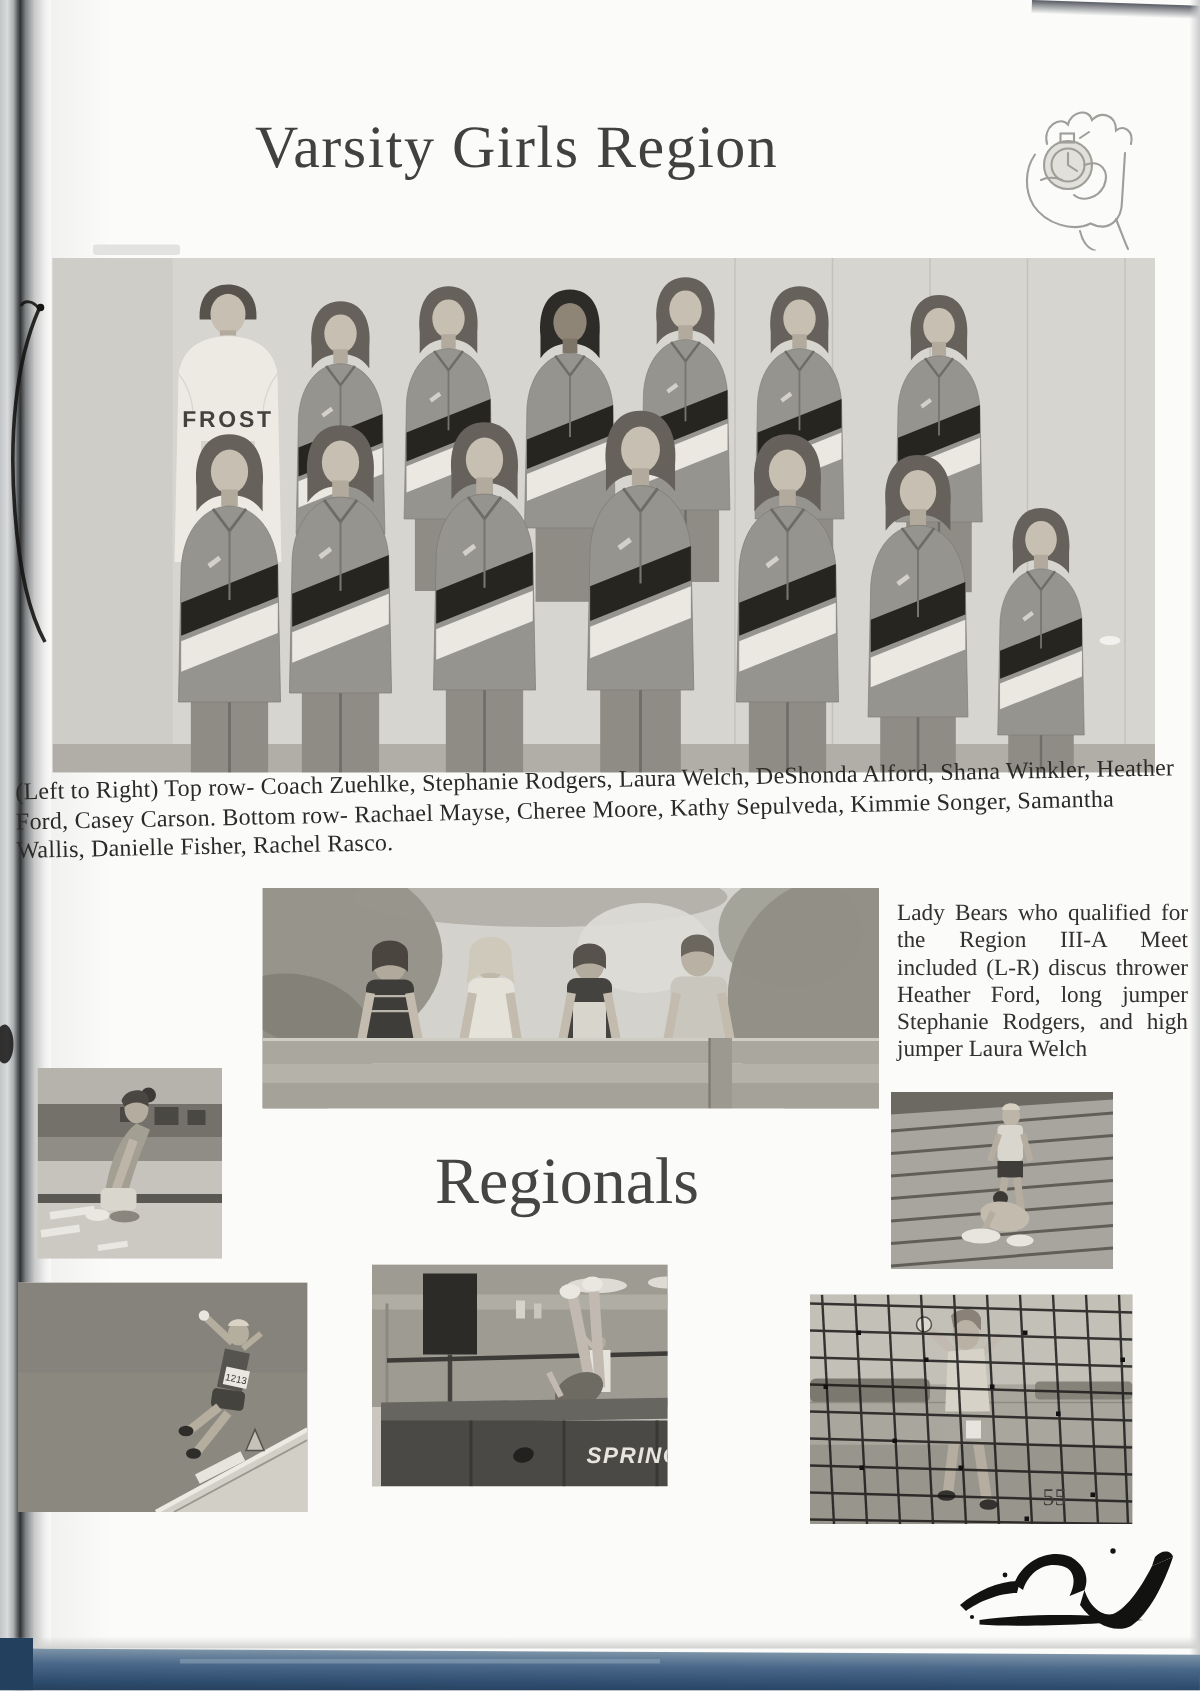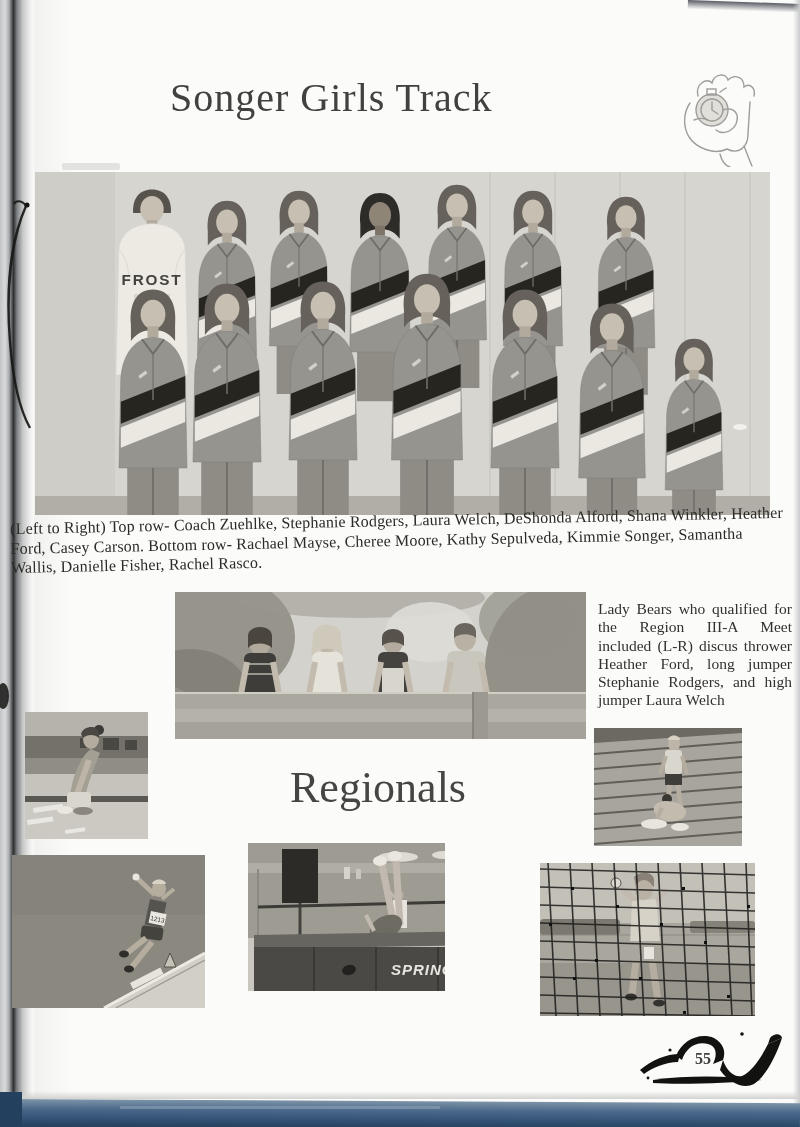--- a/index.html
+++ b/index.html
@@ -15,21 +15,21 @@
     background:linear-gradient(90deg,#f1f1f0,rgba(250,250,249,0));}
   
   #page-title{left:170px;top:74px;font-size:40px;color:#414140;letter-spacing:1px;}
   #regionals-heading{left:258px;top:762px;width:240px;text-align:center;font-size:44px;color:#454543;}
   
   #team-caption{left:10px;top:519px;width:778px;font-size:16px;line-height:1.22;
     color:#2b2a28;transform:rotate(-1.2deg);transform-origin:left top;letter-spacing:.15px;}
   #sidebar-caption{left:598px;top:600px;width:194px;font-size:15.5px;line-height:1.18;
     color:#33312f;text-align:justify;}
   
-  #page-number{left:695px;top:1050px;font-size:16px;color:#403f3d;z-index:5;font-weight:bold;}
+  #page-number{left:695px;top:990px;font-size:16px;color:#403f3d;z-index:5;}
   
   
   #cover-band{left:0;top:1099px;width:800px;height:28px;
     background:linear-gradient(180deg,#7d94a8 0%,#4a688a 35%,#2f4e70 75%,#263f5c 100%);
     transform:rotate(.3deg);transform-origin:left center;}
   #cover-streak{left:120px;top:1106px;width:320px;height:3px;background:#8fa6ba;opacity:.55;}
   #cover-corner{left:0;top:1092px;width:22px;height:35px;background:#23415e;}
   #page-bottom-edge{left:0;top:1091px;width:800px;height:8px;
     background:linear-gradient(180deg,rgba(215,215,213,0),#d2d2d0);}
   #right-edge{right:0;top:0;width:7px;height:1127px;
@@ -52,21 +52,21 @@
     <path d="M26,6 C22,0 16,0 14,4" stroke="#151514" stroke-width="2" fill="none" opacity=".9"></path>
     <circle cx="27" cy="5" r="2.5" fill="#151514"></circle>
   </svg>
   <svg class="abs scr" style="left:0;top:680px" width="16" height="34">
     <ellipse cx="3" cy="16" rx="6" ry="13" fill="#141413" opacity=".85"></ellipse>
   </svg>
   <div class="abs" id="top-right-wedge"></div>
   <div class="abs" id="right-edge"></div>
   <div class="abs" id="tape-mark"></div>
 
-  <div class="abs" id="page-title">Songer Girls Track</div>
+  <div class="abs" id="page-title">Varsity Girls Region</div>
 
   <svg class="abs" style="left:660px;top:62px" width="115" height="105" viewBox="0 0 115 105">
     <g stroke="#8f8d8a" fill="none" stroke-width="1.4" opacity=".85" stroke-linecap="round">
       <circle cx="52" cy="48" r="16" fill="#dddbd5"></circle>
       <circle cx="52" cy="48" r="11"></circle>
       <path d="M52,40 L52,48 L58,52"></path>
       <rect x="47" y="27" width="9" height="6"></rect>
       <path d="M60,30 l6,-4"></path>
       <path d="M38,34 C35,22 47,15 52,21 C54,12 66,10 68,18 C74,12 84,14 84,25 C89,21 96,25 94,34"></path>
       <path d="M30,41 C23,51 23,65 29,75 C37,87 55,93 67,87 C79,93 88,85 88,72 L90,40"></path>

